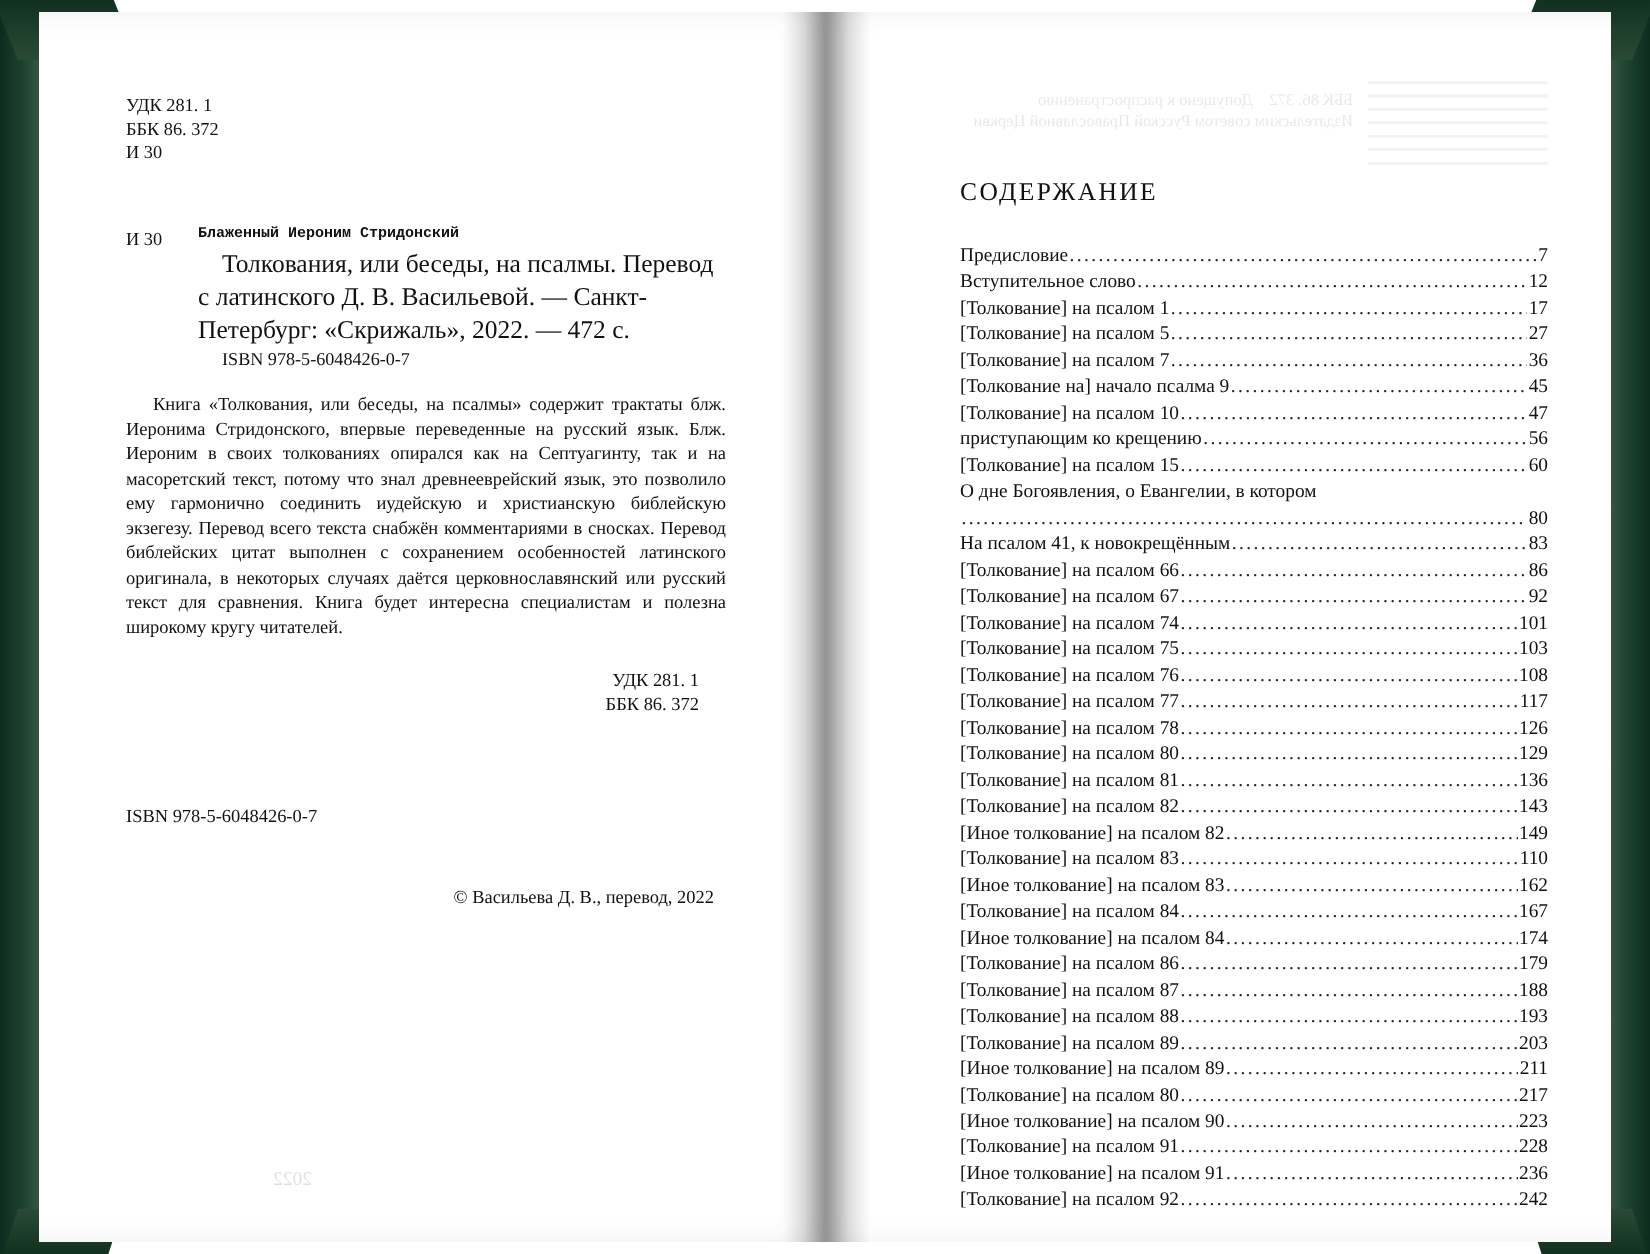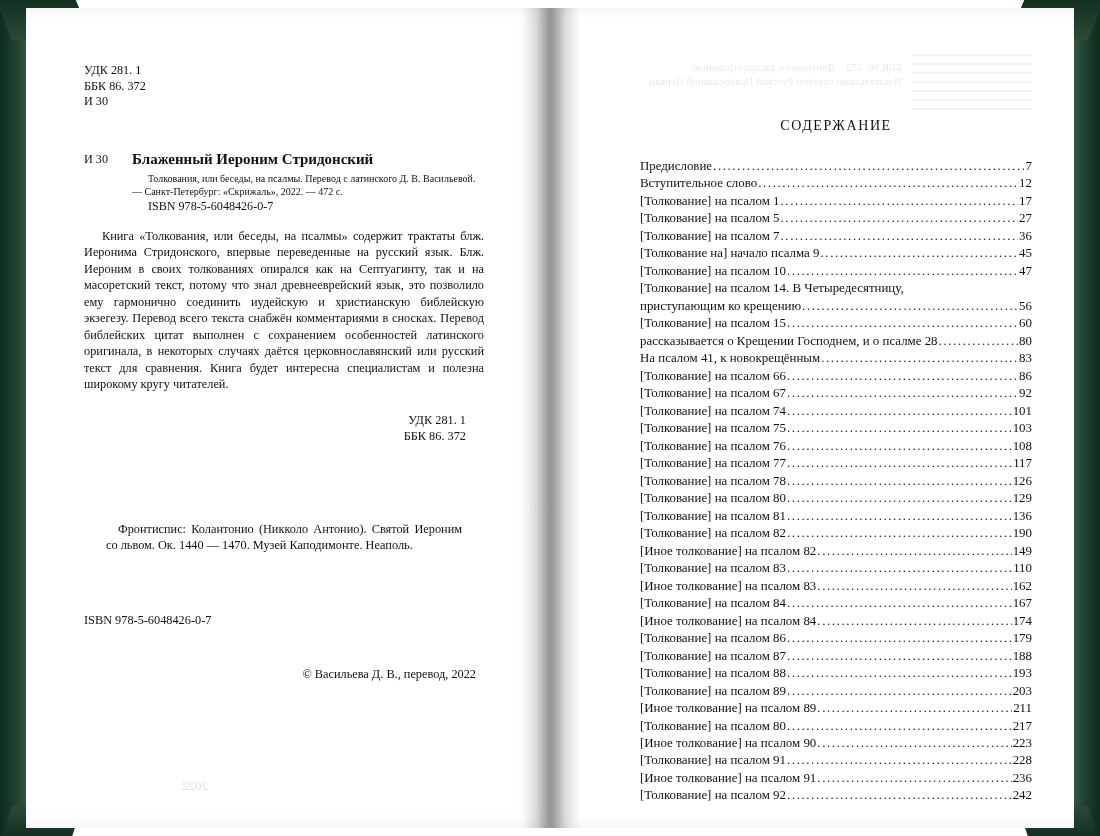--- a/index.html
+++ b/index.html
@@ -155,25 +155,26 @@
     width: 34px;
     flex: none;
     font-size: 12.2px;
     padding-top: 1px;
   }
   .cip-body {
     flex: 1;
   }
   .cip-author {
     font-weight: bold;
-    font-size: 15px;
+    font-size: 10px;
     margin-bottom: 2px;
+    font-family: Liberation Mono, monospace;
   }
   .cip-desc {
-    font-size: 10px;
+    font-size: 17px;
     line-height: 1.3;
     text-indent: 16px;
   }
   .cip-isbn {
     font-size: 12.1px;
     text-indent: 16px;
   }
   .annotation {
     margin-top: 14px;
     font-size: 12.3px;
@@ -210,22 +211,21 @@
   }
 
   
   .right-content {
     position: absolute;
     left: 90px;
     top: 110px;
     width: 392px;
   }
   .toc-title {
-    text-align: center;
-    font-size: 14px;
+    font-size: 17px;
     letter-spacing: 1.6px;
     margin-bottom: 24px;
   }
   .toc-list {
     font-size: 12.9px;
     line-height: 1.355;
   }
   .toc-item {
     display: flex;
     align-items: flex-end;
@@ -324,21 +324,20 @@
           </div>
         </div>
 
         <div class="annotation">Книга «Толкования, или беседы, на псалмы» содержит трактаты блж. Иеронима Стридонского, впервые переведенные на русский язык. Блж. Иероним в своих толкованиях опирался как на Септуагинту, так и на масоретский текст, потому что знал древнееврейский язык, это позволило ему гармонично соединить иудейскую и христианскую библейскую экзегезу. Перевод всего текста снабжён комментариями в сносках. Перевод библейских цитат выполнен с сохранением особенностей латинского оригинала, в некоторых случаях даётся церковнославянский или русский текст для сравнения. Книга будет интересна специалистам и полезна широкому кругу читателей.</div>
 
         <div class="udk-right">
           <div>УДК 281. 1</div>
           <div>ББК 86. 372</div>
         </div>
 
-        <div class="frontispiece">Фронтиспис: Колантонио (Никколо Антонио). Святой Иероним со львом. Ок. 1440 — 1470. Музей Каподимонте. Неаполь.</div>
 
         <div class="isbn-line">ISBN 978-5-6048426-0-7</div>
 
         <div class="copyright">
           <div>© Васильева Д. В., перевод, 2022</div>
         </div>
 
       </div>
       <div class="ghost-faint">2022</div>
     </div>
@@ -384,35 +383,34 @@
             <div class="toc-item">
               <span class="label">[Толкование на] начало псалма 9</span>
               <span class="dots">.........................................................................................</span>
               <span class="page-num">45</span>
             </div>
             <div class="toc-item">
               <span class="label">[Толкование] на псалом 10</span>
               <span class="dots">.........................................................................................</span>
               <span class="page-num">47</span>
             </div>
+            <div class="toc-item">
+              <span class="label">приступающим ко крещению</span>
+              <span class="dots">.........................................................................................</span>
+              <span class="page-num">56</span>
+            </div>
+            <div class="toc-item">
+              <span class="label">[Толкование] на псалом 15</span>
+              <span class="dots">.........................................................................................</span>
+              <span class="page-num">60</span>
+            </div>
             <div class="toc-item nodots">
-              <span class="label">[Толкование] на псалом 14. В Четыредесятницу,</span>
-            </div>
-            <div class="toc-item">
-              <span class="label">приступающим ко крещению</span>
-              <span class="dots">.........................................................................................</span>
-              <span class="page-num">56</span>
-            </div>
-            <div class="toc-item">
-              <span class="label">[Толкование] на псалом 15</span>
-              <span class="dots">.........................................................................................</span>
-              <span class="page-num">60</span>
-            </div>
-            <div class="toc-item">
-              <span class="label">рассказывается о Крещении Господнем, и о псалме 28</span>
+              <span class="label">О дне Богоявления, о Евангелии, в котором</span>
+            </div>
+            <div class="toc-item">
               <span class="dots">.........................................................................................</span>
               <span class="page-num">80</span>
             </div>
             <div class="toc-item">
               <span class="label">На псалом 41, к новокрещённым</span>
               <span class="dots">.........................................................................................</span>
               <span class="page-num">83</span>
             </div>
             <div class="toc-item">
               <span class="label">[Толкование] на псалом 66</span>
@@ -455,21 +453,21 @@
               <span class="page-num">129</span>
             </div>
             <div class="toc-item">
               <span class="label">[Толкование] на псалом 81</span>
               <span class="dots">.........................................................................................</span>
               <span class="page-num">136</span>
             </div>
             <div class="toc-item">
               <span class="label">[Толкование] на псалом 82</span>
               <span class="dots">.........................................................................................</span>
-              <span class="page-num">190</span>
+              <span class="page-num">143</span>
             </div>
             <div class="toc-item">
               <span class="label">[Иное толкование] на псалом 82</span>
               <span class="dots">.........................................................................................</span>
               <span class="page-num">149</span>
             </div>
             <div class="toc-item">
               <span class="label">[Толкование] на псалом 83</span>
               <span class="dots">.........................................................................................</span>
               <span class="page-num">110</span>

